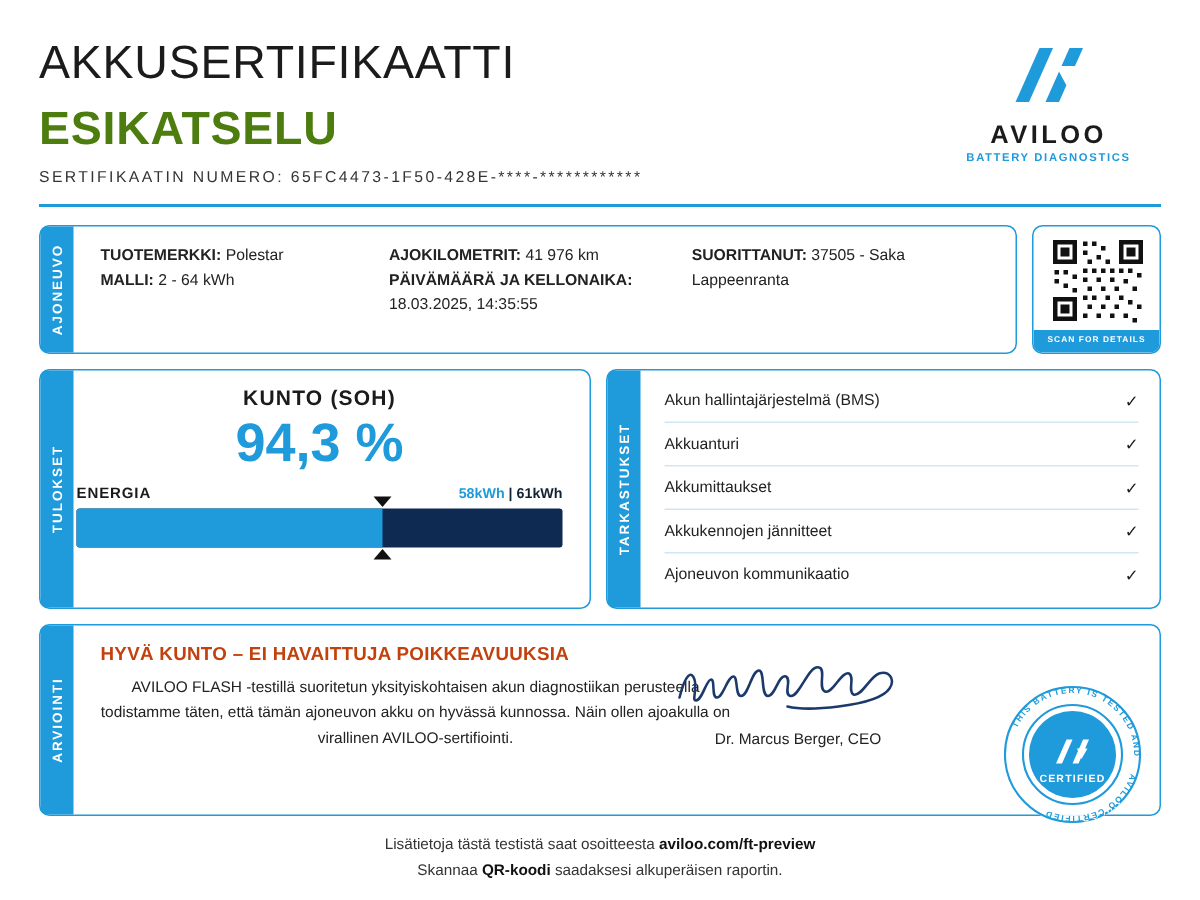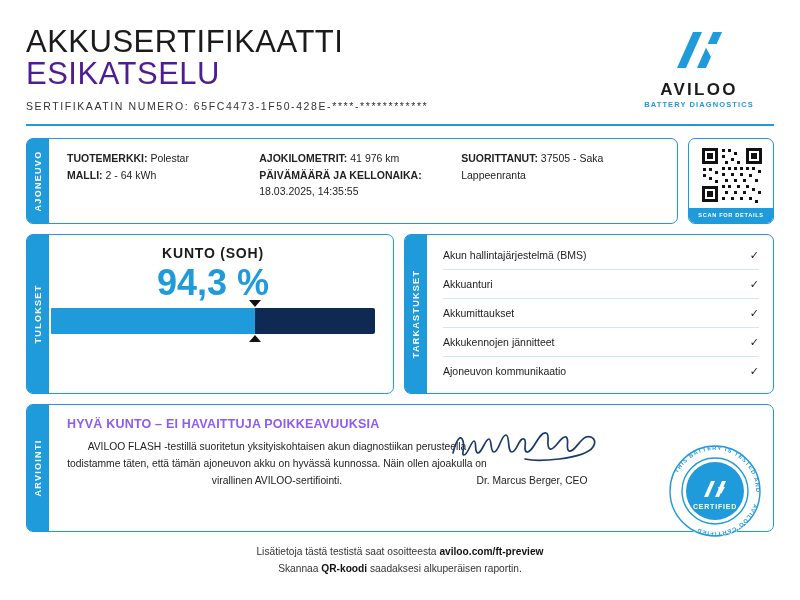--- a/index.html
+++ b/index.html
@@ -32,25 +32,25 @@
   .title-block { padding-top: 4px; }
   .title-main {
     font-size: 31px;
     font-weight: normal;
     letter-spacing: 0.5px;
     color: #1b1b1b;
     line-height: 1.03;
   }
   .title-sub {
     font-size: 31px;
-    font-weight: normal;
+    font-weight: bold;
     letter-spacing: 0.5px;
-    color: #4c1d95;
+    color: #4d7c0f;
     line-height: 1.05;
-    margin-top: 0;
+    margin-top: 12px;
   }
   .cert-no {
     margin-top: 10px;
     font-size: 10.5px;
     letter-spacing: 1.6px;
     color: #333;
   }
 
   .brand {
     text-align: center;
@@ -268,21 +268,21 @@
   .assess-inner {
     margin-left: 22px;
     padding: 12px 16px 0 18px;
     position: relative;
     height: 100%;
     box-sizing: border-box;
   }
   .assess-title {
     font-size: 12.5px;
     font-weight: bold;
-    color: #8b5cf6;
+    color: #c2410c;
     letter-spacing: 0.2px;
   }
   .assess-text {
     font-size: 10.3px;
     color: #222;
     line-height: 1.62;
     margin-top: 8px;
     width: 420px;
     text-align: center;
   }
@@ -428,20 +428,28 @@
   <div class="results-wrap">
 
     <div class="soh-box">
       <div class="side-tab">
           <span>TULOKSET</span>
         </div>
       <div class="soh-inner">
         <div class="soh-title">KUNTO (SOH)</div>
         <div class="soh-value">94,3 %</div>
 
+        <div class="bar-label-row">
+          <div class="bar-label">ENERGIA</div>
+          <div class="bar-values">
+            <span class="blue">58kWh</span>
+            <span class="dark">|</span>
+            <span class="dark">61kWh</span>
+          </div>
+        </div>
 
         <div class="bar-outer">
           <div class="bar-fill" id="energy-fill" style="width: 63%;"></div>
           <div class="marker top" id="marker-top" style="left: calc(63% - 6px);"></div>
           <div class="marker bottom" id="marker-bottom" style="left: calc(63% - 6px);"></div>
         </div>
 
       </div>
     </div>
 

